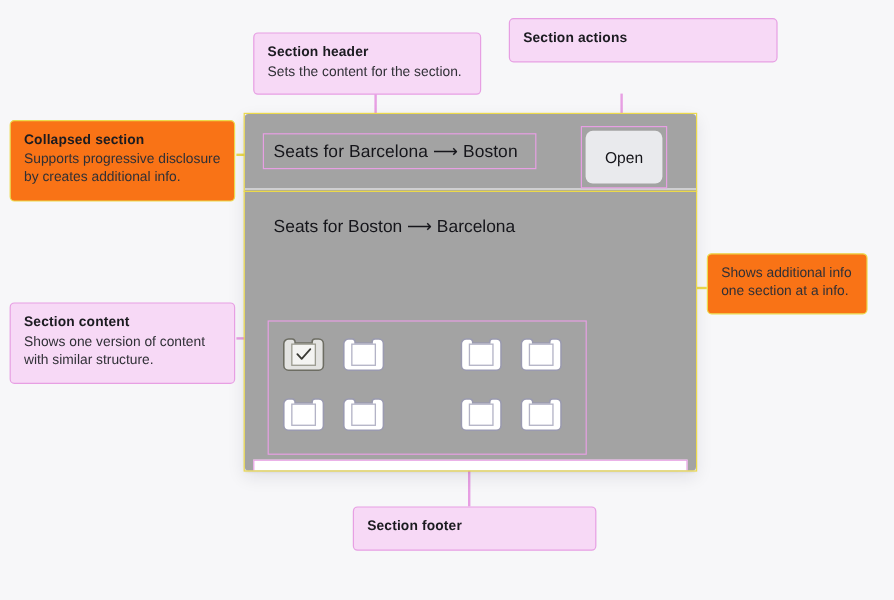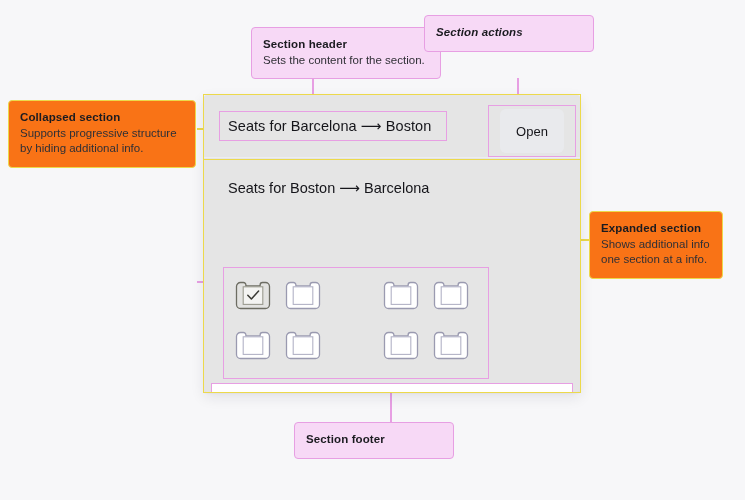--- a/index.html
+++ b/index.html
@@ -66,21 +66,21 @@
   .conn.v { width: 1.6px; }
   .conn.h { height: 1.6px; }
 
   
   #card {
     position: absolute;
     left: 204px;
     top: 95px;
     width: 376px;
     height: 297px;
-    background: #e5e5e5;
+    background: #a3a3a3;
     border-radius: 3px;
     box-shadow: 0 1px 2px rgba(30,30,50,0.10), 0 5px 14px rgba(30,30,50,0.10);
     overflow: hidden;
   }
 
   .section-collapsed {
     position: relative;
     height: 63px;
     box-sizing: border-box;
     border-bottom: 1px solid #ededf1;
@@ -110,23 +110,23 @@
     box-sizing: border-box;
     border: 1.4px solid #e79fe3;
     display: flex;
     align-items: center;
     padding-left: 8px;
   }
 
   
   .act-outline {
     position: absolute;
-    right: 4px;
+    right: 24px;
     top: 10px;
-    width: 88px;
+    width: 72px;
     height: 52px;
     box-sizing: border-box;
     border: 1.4px solid #e79fe3;
     display: flex;
     align-items: center;
     justify-content: center;
   }
   .btn {
     background: #e9eaed;
     border: none;
@@ -313,37 +313,40 @@
         <span class="spacer"></span>
 
       </div>
 
     </div>
   </div>
 
   <div class="yregion" style="left:203px; top:94px; width:378px; height:66px;"></div>
   <div class="yregion" style="left:203px; top:159px; width:378px; height:234px;"></div>
 
-  <div class="callout pink" style="left:211px; top:27px; width:190px;margin-left:40px;">
+  <div class="callout pink" style="left:211px; top:27px; width:190px;">
     <span class="c-title">Section header</span>
     <span class="c-body">Sets the content for the section.</span>
   </div>
 
-  <div class="callout pink" style="left:424px; top:15px; width:170px;font-style:italic;">
+  <div class="callout pink" style="left:424px; top:15px; width:224px;">
     <span class="c-title">Section actions</span>
   </div>
 
   <div class="callout yellow" style="left:8px; top:100px; width:188px;">
     <span class="c-title">Collapsed section</span>
-    <span class="c-body">Supports progressive structure by hiding additional info.</span>
+    <span class="c-body">Supports progressive disclosure by creates additional info.</span>
   </div>
 
   <div class="callout yellow" style="left:589px; top:211px; width:134px;">
-    <span class="c-title">Expanded section</span>
     <span class="c-body">Shows additional info one section at a info.</span>
   </div>
 
-
-  <div class="callout pink" style="left:294px; top:422px; width:160px;">
+  <div class="callout pink" style="left:8px; top:252px; width:188px;">
+    <span class="c-title">Section content</span>
+    <span class="c-body">Shows one version of content with similar structure.</span>
+  </div>
+
+  <div class="callout pink" style="left:294px; top:422px; width:203px;">
     <span class="c-title">Section footer</span>
   </div>
 
 </div>
 
 </body></html>

